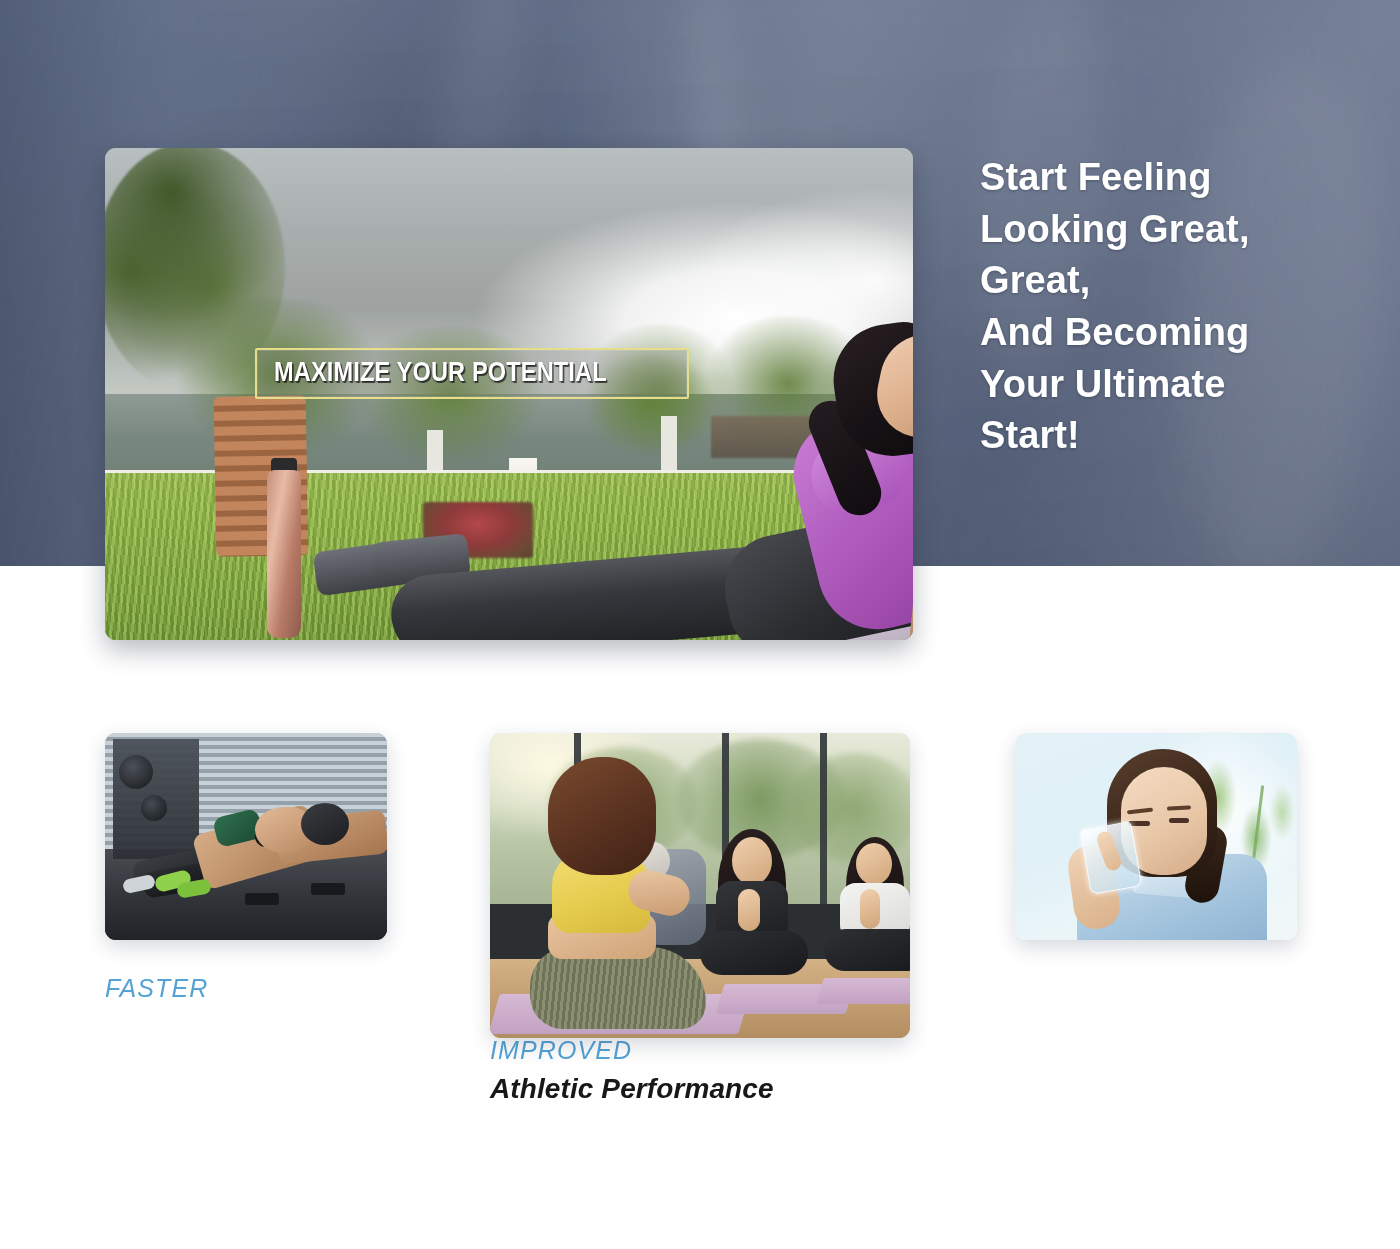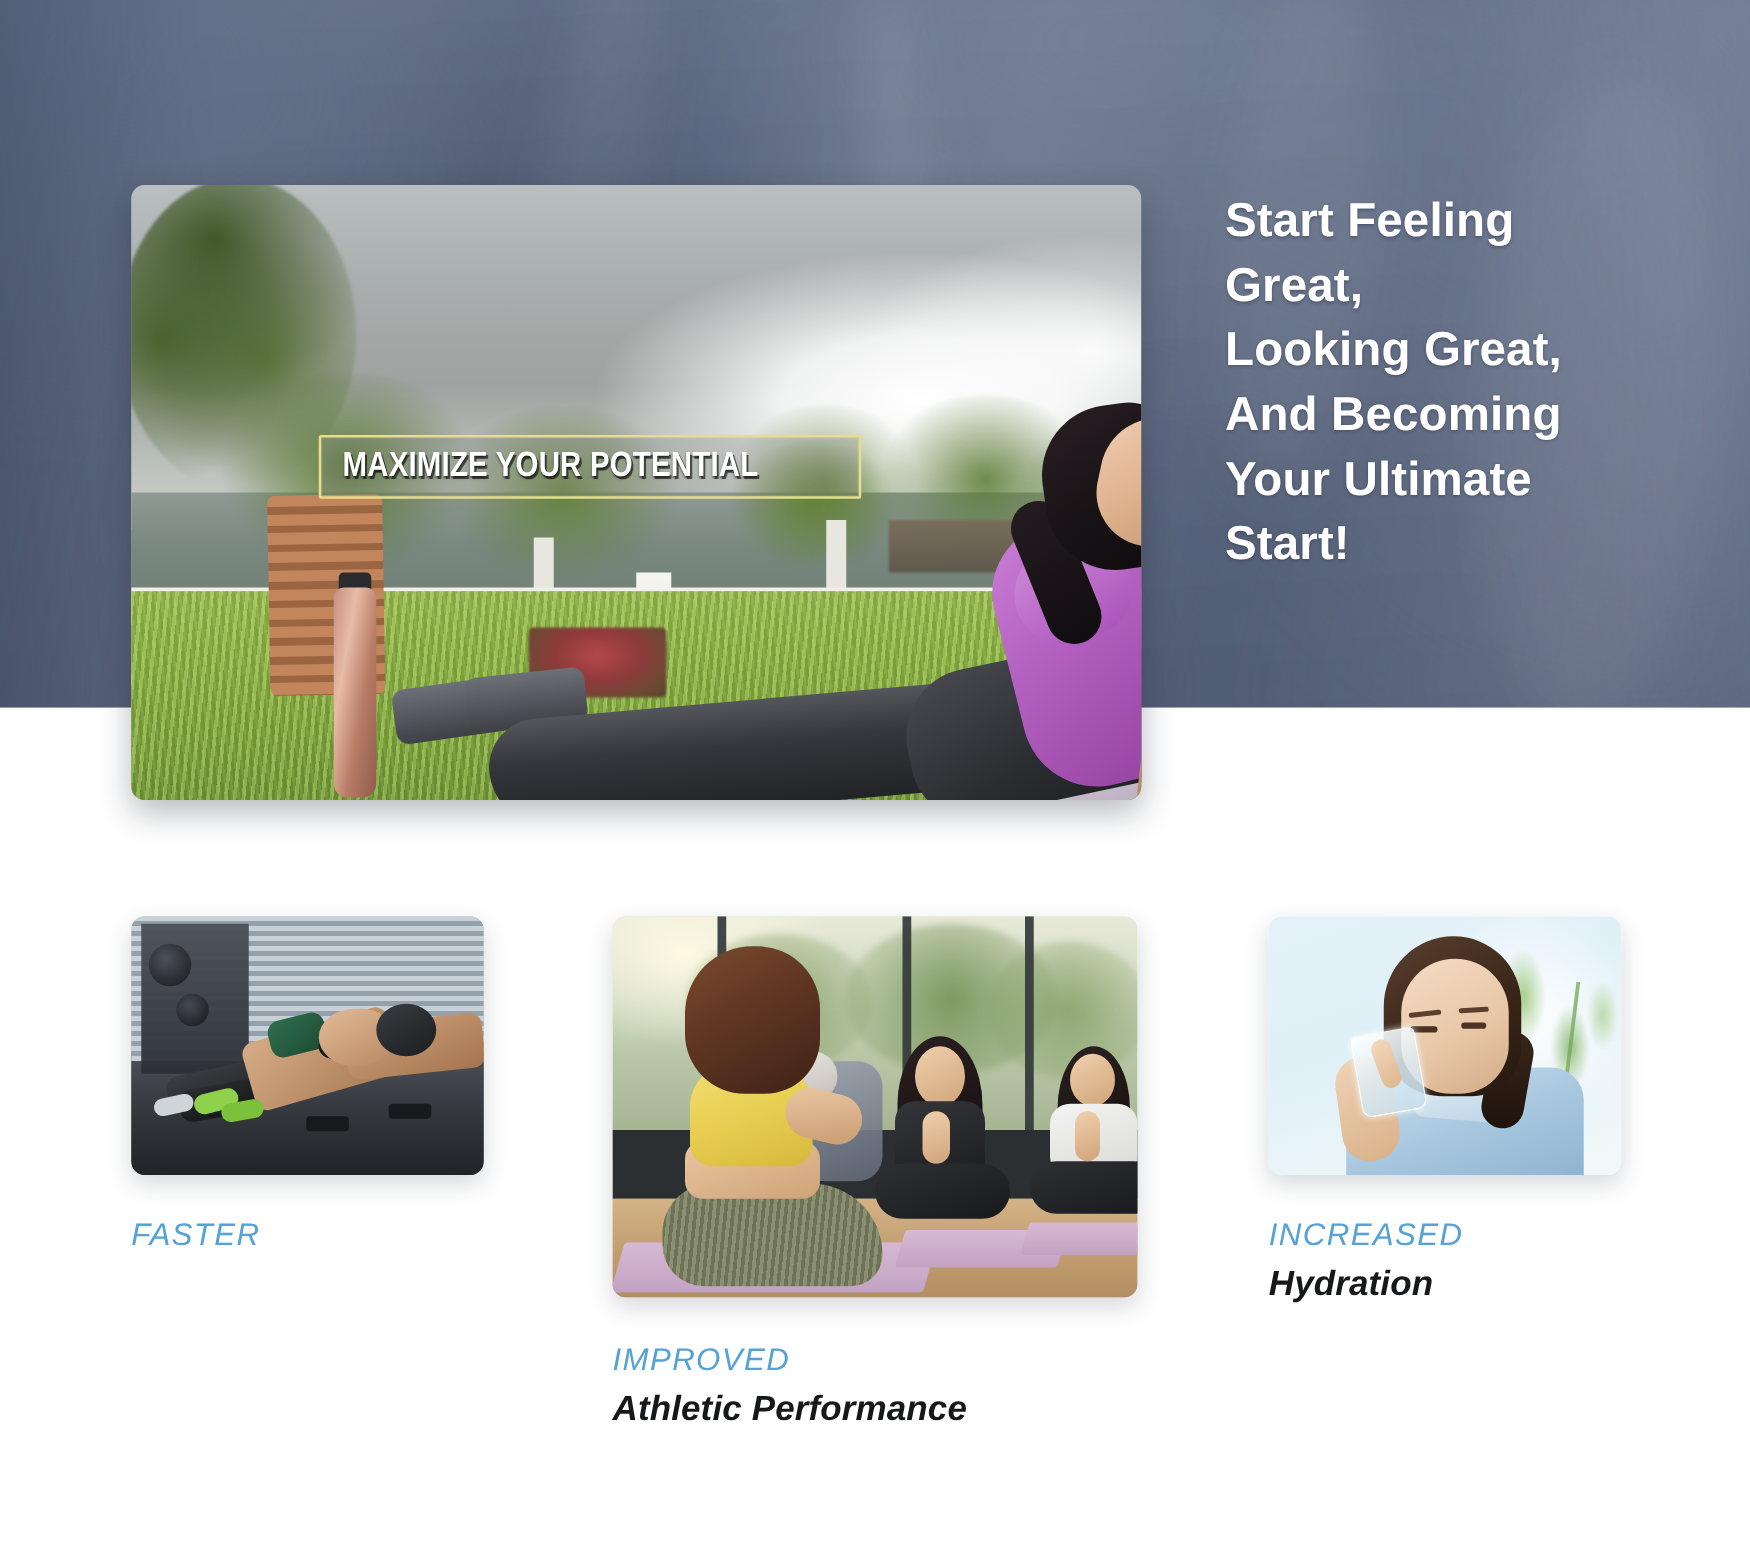--- a/index.html
+++ b/index.html
@@ -201,21 +201,21 @@
     color:#17181a; font-size:28px; font-weight:700; line-height:1.15; letter-spacing:0.1px;
     margin-top:10px;
   }
 
   .feat-1{ left:105px; top:733px; width:282px; }
   .feat-1 .shot{ width:282px; height:207px; }
   .feat-1 .caption{ margin-top:36px; }
 
   .feat-2{ left:490px; top:733px; width:420px; }
   .feat-2 .shot{ width:420px; height:305px; }
-  .feat-2 .caption{ margin-top:38px; }
+  .feat-2 .caption{ }
 
   .feat-3{ left:1015px; top:733px; width:282px; }
   .feat-3 .shot{ width:282px; height:207px; }
   .feat-3 .caption{ margin-top:36px; }
 
   
   .gym{ position:absolute; inset:0; background:linear-gradient(180deg,#aab4bd 0%, #97a3ad 52%, #3c4045 53%, #2a2d31 100%); }
   .gym-wall{ position:absolute; left:0; top:0; width:100%; height:56%;
     background:repeating-linear-gradient(180deg, #c8d1d8 0 4px, #94a1ab 4px 8px); }
   .gym-floor{ position:absolute; left:0; bottom:0; width:100%; height:44%;
@@ -401,22 +401,22 @@
     <div class="bottle"></div>
   </div>
 
   <div class="vbadge">
     <span>MAXIMIZE YOUR POTENTIAL</span>
   </div>
 </div>
 
 <div class="headline">
   <div>Start Feeling</div>
+  <div>Looking Great,</div>
   <div>Great,</div>
-  <div>Looking Great,</div>
   <div>And Becoming</div>
   <div>Your Ultimate</div>
   <div>Start!</div>
 </div>
 
 <div class="feat feat-1">
   <div class="shot">
     <div class="gym">
       <div class="gym-wall"></div>
       <div class="gym-floor"></div>
@@ -500,17 +500,13 @@
       <div class="hy-face"></div>
       <div class="hy-brow"></div>
       <div class="hy-brow2"></div>
       <div class="hy-eye"></div>
       <div class="hy-eye2"></div>
       <div class="hy-hand"></div>
       <div class="hy-glass"></div>
       <div class="hy-thumb"></div>
     </div>
   </div>
-  <div class="caption">
-    <div class="eyebrow">INCREASED</div>
-    <div class="title">Hydration</div>
-  </div>
 </div>
 
 </body></html>

